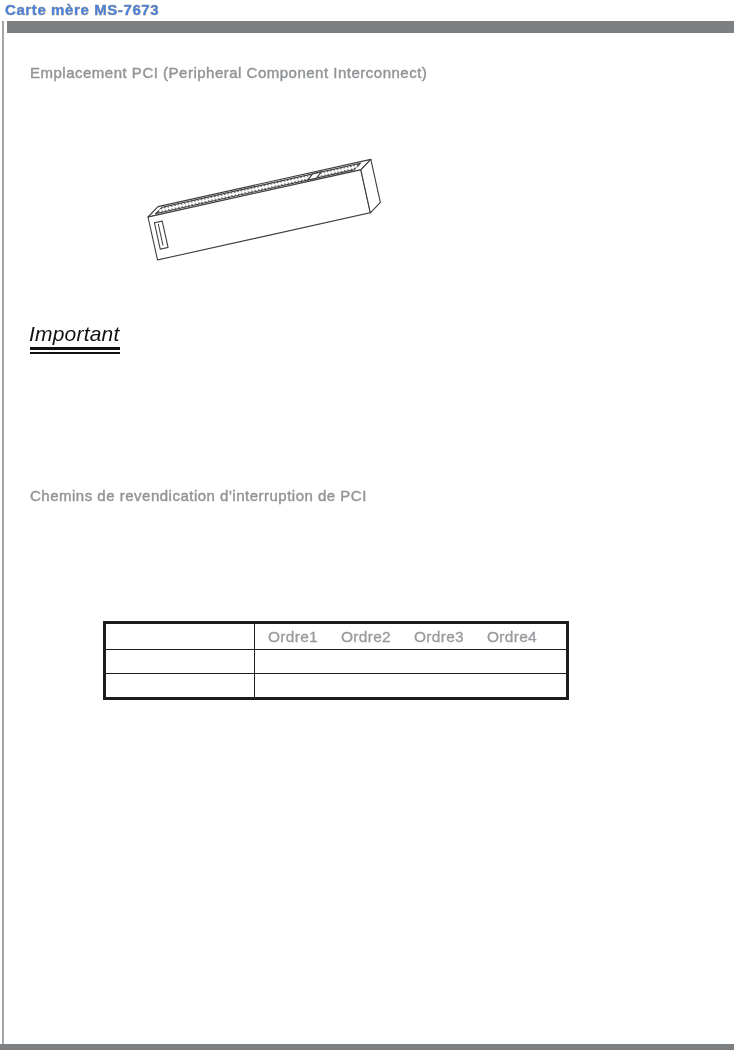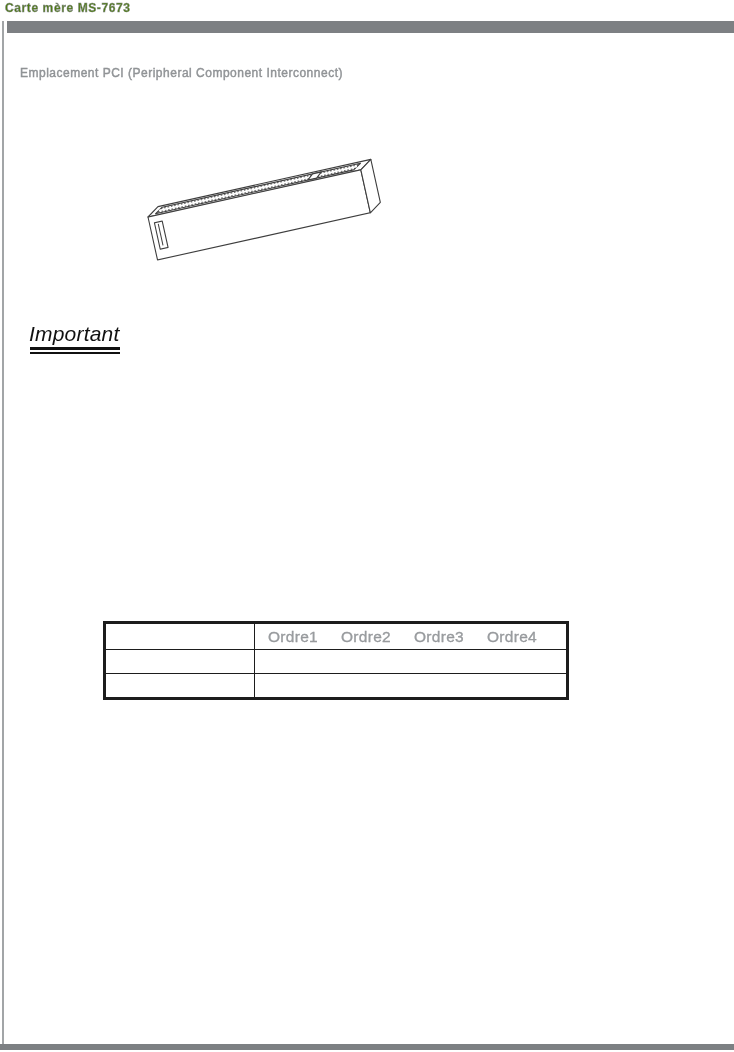--- a/index.html
+++ b/index.html
@@ -14,24 +14,24 @@
   .page {
     position: relative;
     width: 734px;
     height: 1052px;
     background: #ffffff;
   }
   .page-header-title {
     position: absolute;
     left: 5px;
     top: 1px;
-    font-size: 12px;
+    font-size: 15px;
     font-weight: 700;
     letter-spacing: 0.6px;
-    color: #4d7c0f;
+    color: #3b82f6;
     -webkit-text-stroke: 0.5px #85888b;
     white-space: nowrap;
   }
   .header-bar {
     position: absolute;
     left: 7px;
     top: 21px;
     width: 727px;
     height: 12px;
     background: #7d8083;
@@ -47,22 +47,22 @@
   .footer-bar {
     position: absolute;
     left: 0;
     top: 1044px;
     width: 734px;
     height: 6px;
     background: #7d8083;
   }
   .section-title {
     position: absolute;
-    left: 20px;
-    font-size: 12px;
+    left: 30px;
+    font-size: 15px;
     font-weight: 400;
     letter-spacing: 0.5px;
     color: #95989b;
     -webkit-text-stroke: 0.4px #8a8d90;
     white-space: nowrap;
     line-height: 24px;
   }
   .title-1 { top: 61px; }
   .title-2 { top: 484px; }
   .pci-svg {
@@ -165,20 +165,21 @@
       <polygon points="164,-1.5 173,-1.5 179,-6.5 170,-6.5" fill="#ffffff"></polygon>
       <rect x="5" y="7" width="8" height="27"></rect>
       <line x1="8.5" y1="9" x2="8.5" y2="31" stroke="#3e3e3e" stroke-width="1"></line>
     </g>
   </svg>
 
   <div class="important-label">Important</div>
   <div class="important-rule-1"></div>
   <div class="important-rule-2"></div>
 
+  <div class="section-title title-2">Chemins de revendication d'interruption de PCI</div>
 
   <table class="irq-table">
     <tbody>
         <tr class="hdr-row">
       <td class="col-label"></td>
       <td>
         <div class="hdr-flex">
           <span>Ordre1</span>
           <span>Ordre2</span>
           <span>Ordre3</span>

